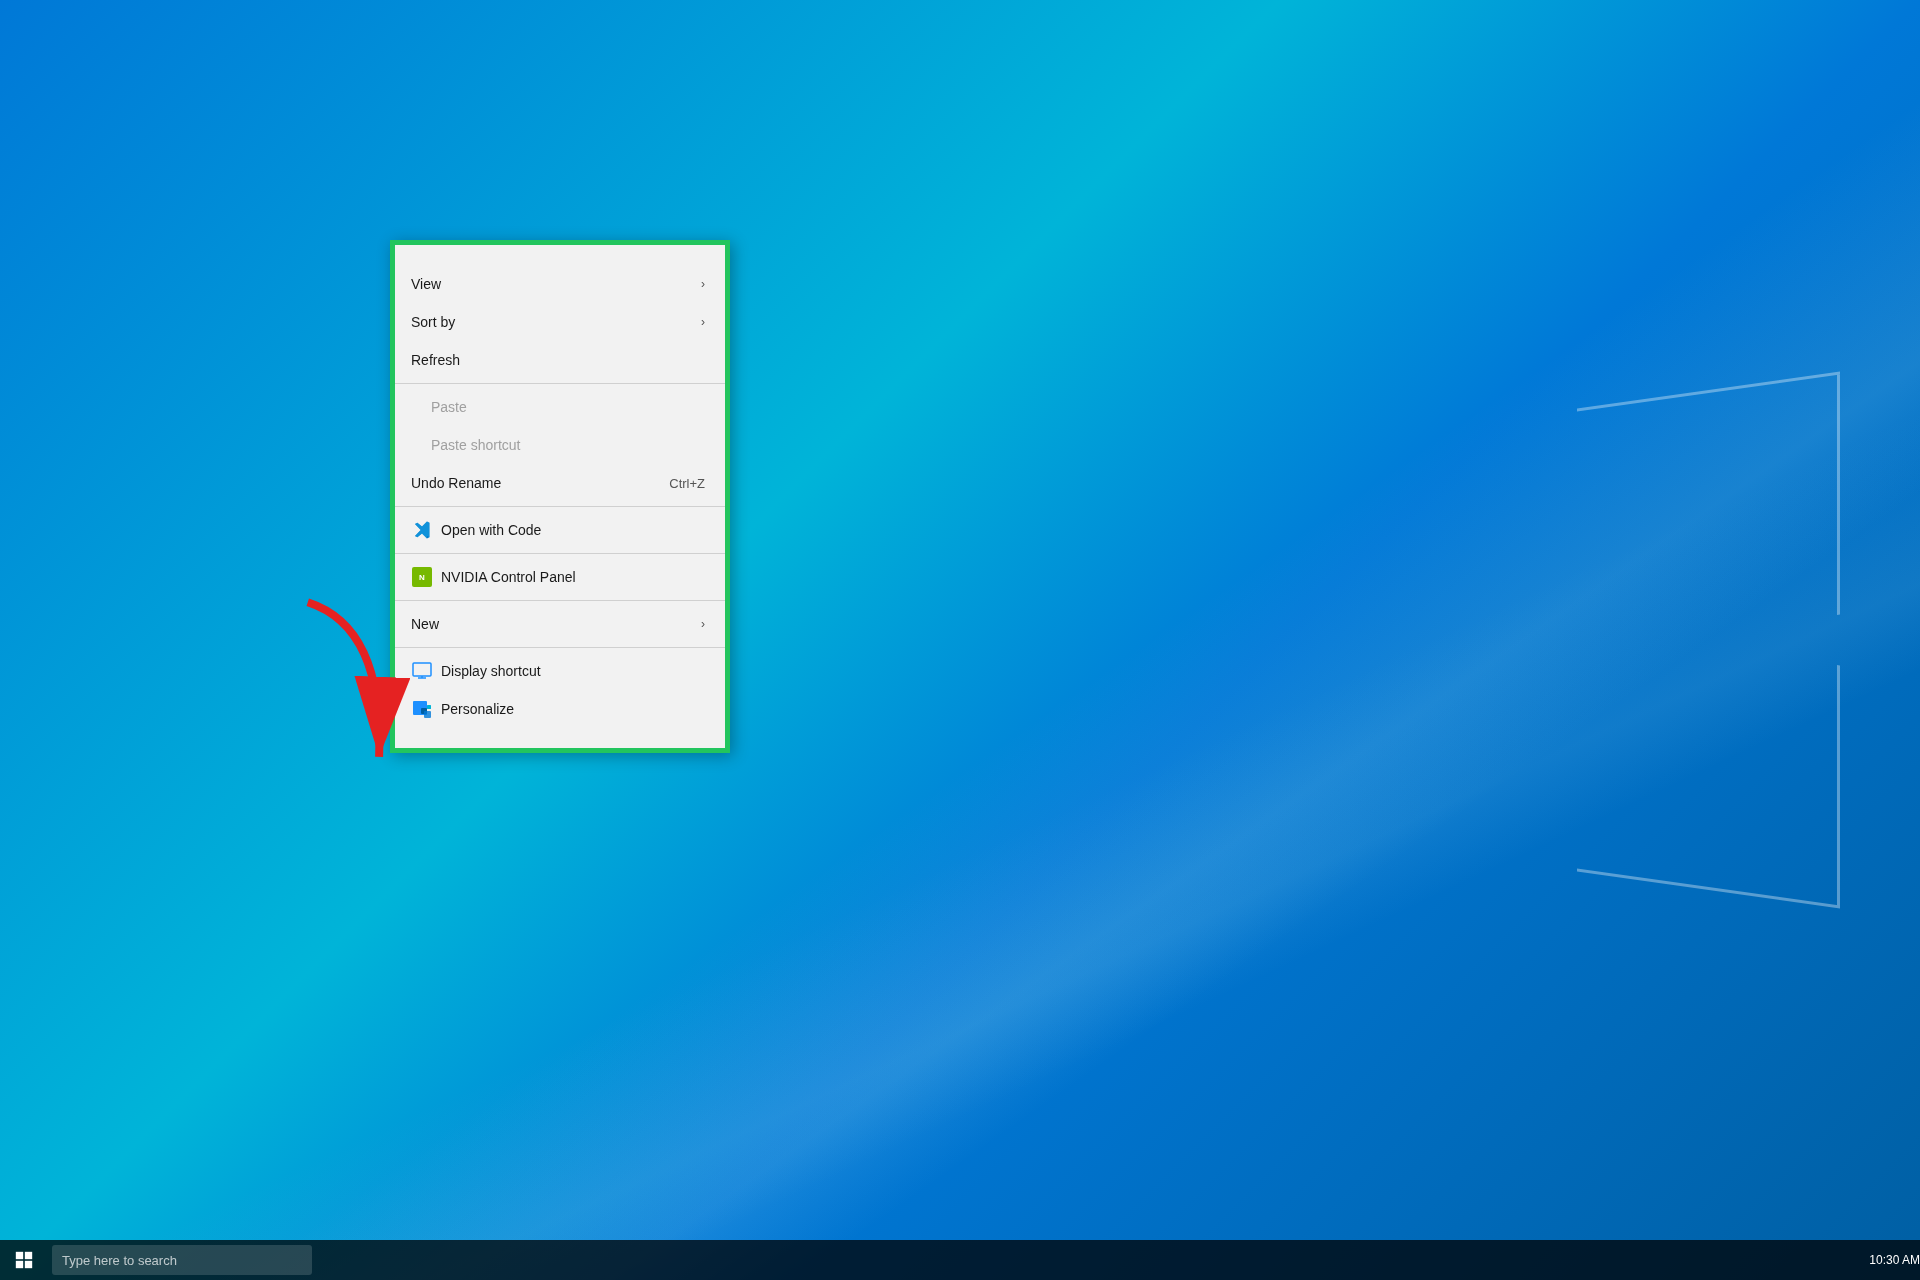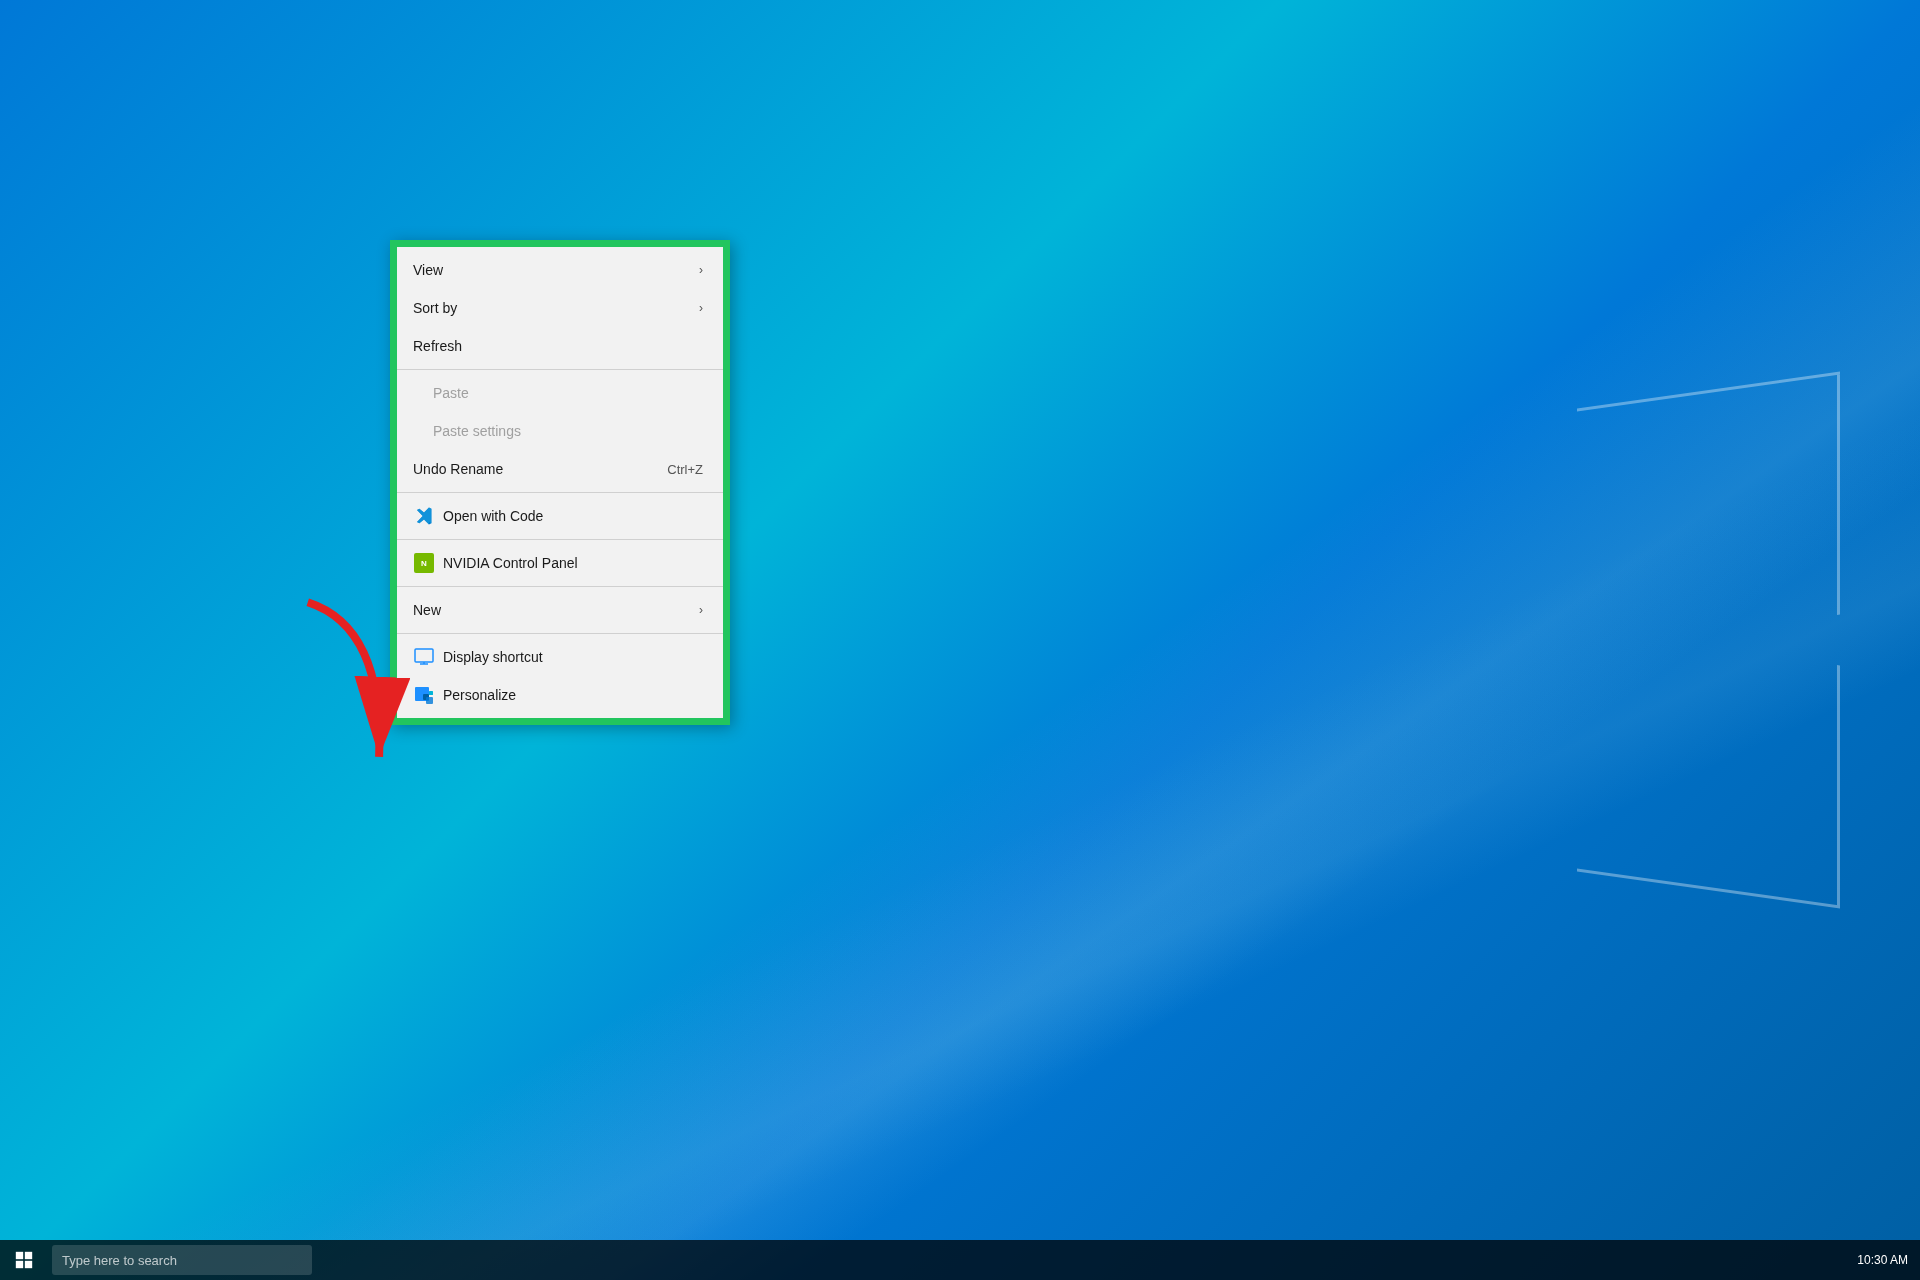--- a/index.html
+++ b/index.html
@@ -80,23 +80,23 @@
       );
     }
 
     
     .context-menu {
       position: absolute;
       top: 240px;
       left: 390px;
       width: 340px;
       background: #f2f2f2;
-      border: 7px solid #22c55e;
+      border: 5px solid #22c55e;
       box-shadow: 3px 3px 15px rgba(0,0,0,0.3);
-      padding: 4px 0;
+      padding: 20px 0;
       z-index: 10;
     }
 
     .menu-item {
       display: flex;
       align-items: center;
       padding: 8px 20px 8px 16px;
       cursor: pointer;
       position: relative;
       min-height: 38px;
@@ -212,21 +212,20 @@
     .taskbar-search-text {
       color: rgba(255,255,255,0.7);
       font-size: 13px;
       text-align: center;
     }
 
     .taskbar-right {
       margin-left: auto;
       display: flex;
       align-items: center;
-      padding-right: 12px;
       color: white;
       font-size: 12px;
       gap: 14px;
     }
   </style>
 </head>
 <body>
 
 <div class="desktop">
   <div class="streak1"></div>
@@ -251,21 +250,21 @@
     <span class="item-label">Refresh</span>
   </div>
 
   <hr class="separator">
 
   <div class="menu-item disabled">
     <span class="item-label">Paste</span>
   </div>
 
   <div class="menu-item disabled">
-    <span class="item-label">Paste settings</span>
+    <span class="item-label">Paste shortcut</span>
   </div>
 
   <div class="menu-item">
     <span class="item-label">Undo Rename</span>
     <span class="shortcut">Ctrl+Z</span>
   </div>
 
   <hr class="separator">
 
   <div class="menu-item">

